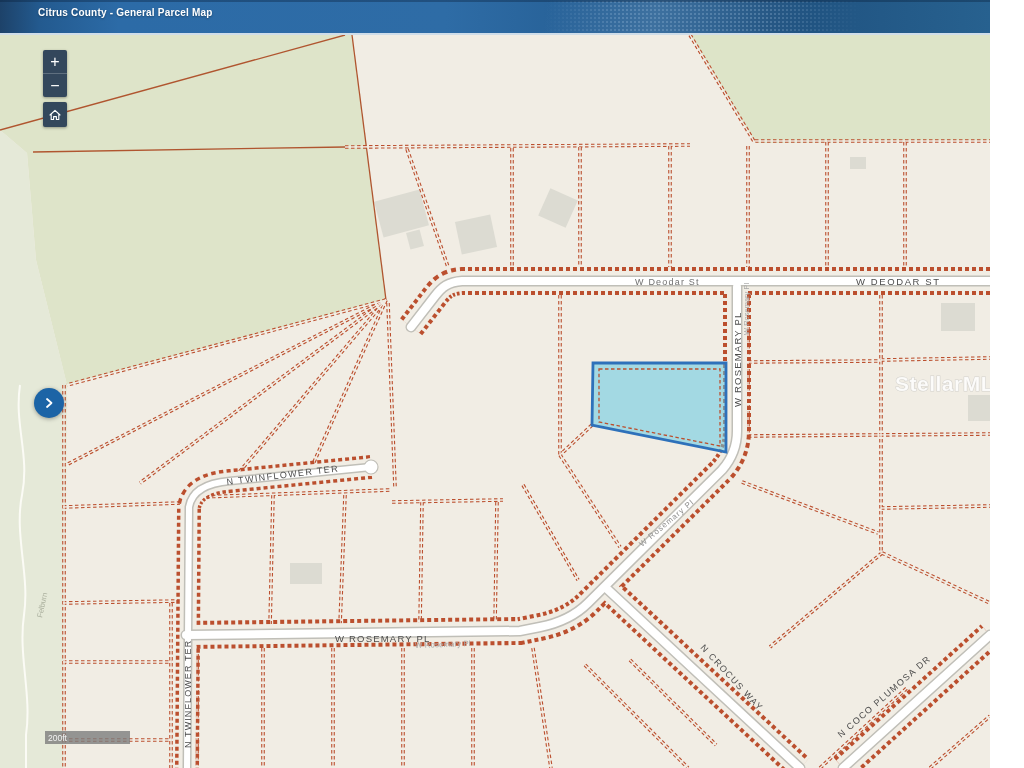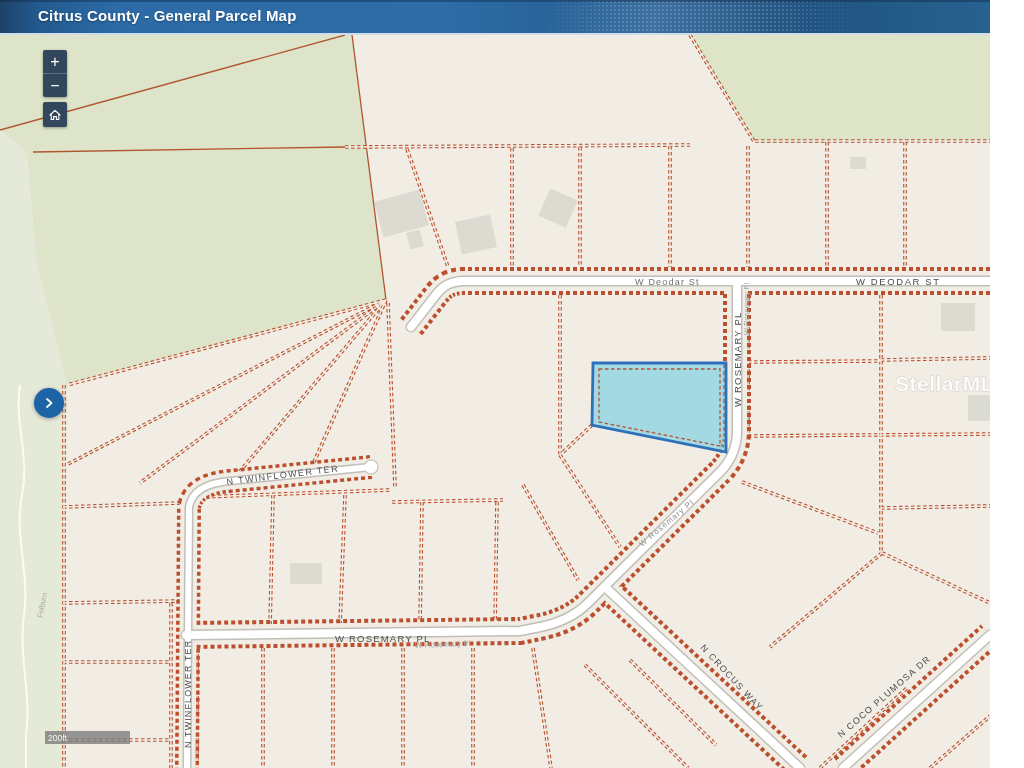--- a/index.html
+++ b/index.html
@@ -9,21 +9,21 @@
   
   .hdr{position:absolute;left:0;top:0;width:990px;height:33px;
     background:linear-gradient(90deg,#1d4269 0%,#235a8f 4%,#2c6ba7 12%,#2e6ca6 45%,#255e93 62%,#1f517f 78%,#27618f 100%);}
   .hdr .dots{position:absolute;left:55%;top:0;width:32%;height:100%;
     background-image:radial-gradient(rgba(190,215,240,.55) 1px, transparent 1.3px);
     background-size:4px 4px;opacity:.45;
     -webkit-mask-image:linear-gradient(to right,transparent,#000 25%,#000 70%,transparent);
     mask-image:linear-gradient(to right,transparent,#000 25%,#000 70%,transparent);}
   .hdr .sheen{position:absolute;inset:0;background:linear-gradient(100deg,transparent 55%,rgba(130,170,205,.28) 66%,transparent 82%);}
   .hdr .topline{position:absolute;left:0;top:0;width:100%;height:2px;background:rgba(10,30,55,.35);}
-  .hdr-title{position:absolute;left:38px;top:7px;color:#ffffff;font-size:15px;font-weight:bold;
+  .hdr-title{position:absolute;left:38px;top:7px;color:#ffffff;font-size:10px;font-weight:bold;
     letter-spacing:.2px;text-shadow:0 1px 2px rgba(0,0,0,.35);white-space:nowrap;}
   .hdr-underline{position:absolute;left:0;top:33px;width:990px;height:2px;background:#cfdde9;}
   
   .mapwrap{position:absolute;left:0;top:35px;width:990px;height:519px;background:#f1ede4;}
   svg text{font-family:"Liberation Sans",sans-serif;}
   .lbl{fill:#4c4c4c;}
   
   .zoombox{position:absolute;left:43px;top:50px;width:24px;background:#33475c;border-radius:2px;
     box-shadow:0 1px 3px rgba(0,0,0,.35);}
   .zbtn{width:24px;height:23px;color:#ffffff;font-size:16px;line-height:23px;text-align:center;

